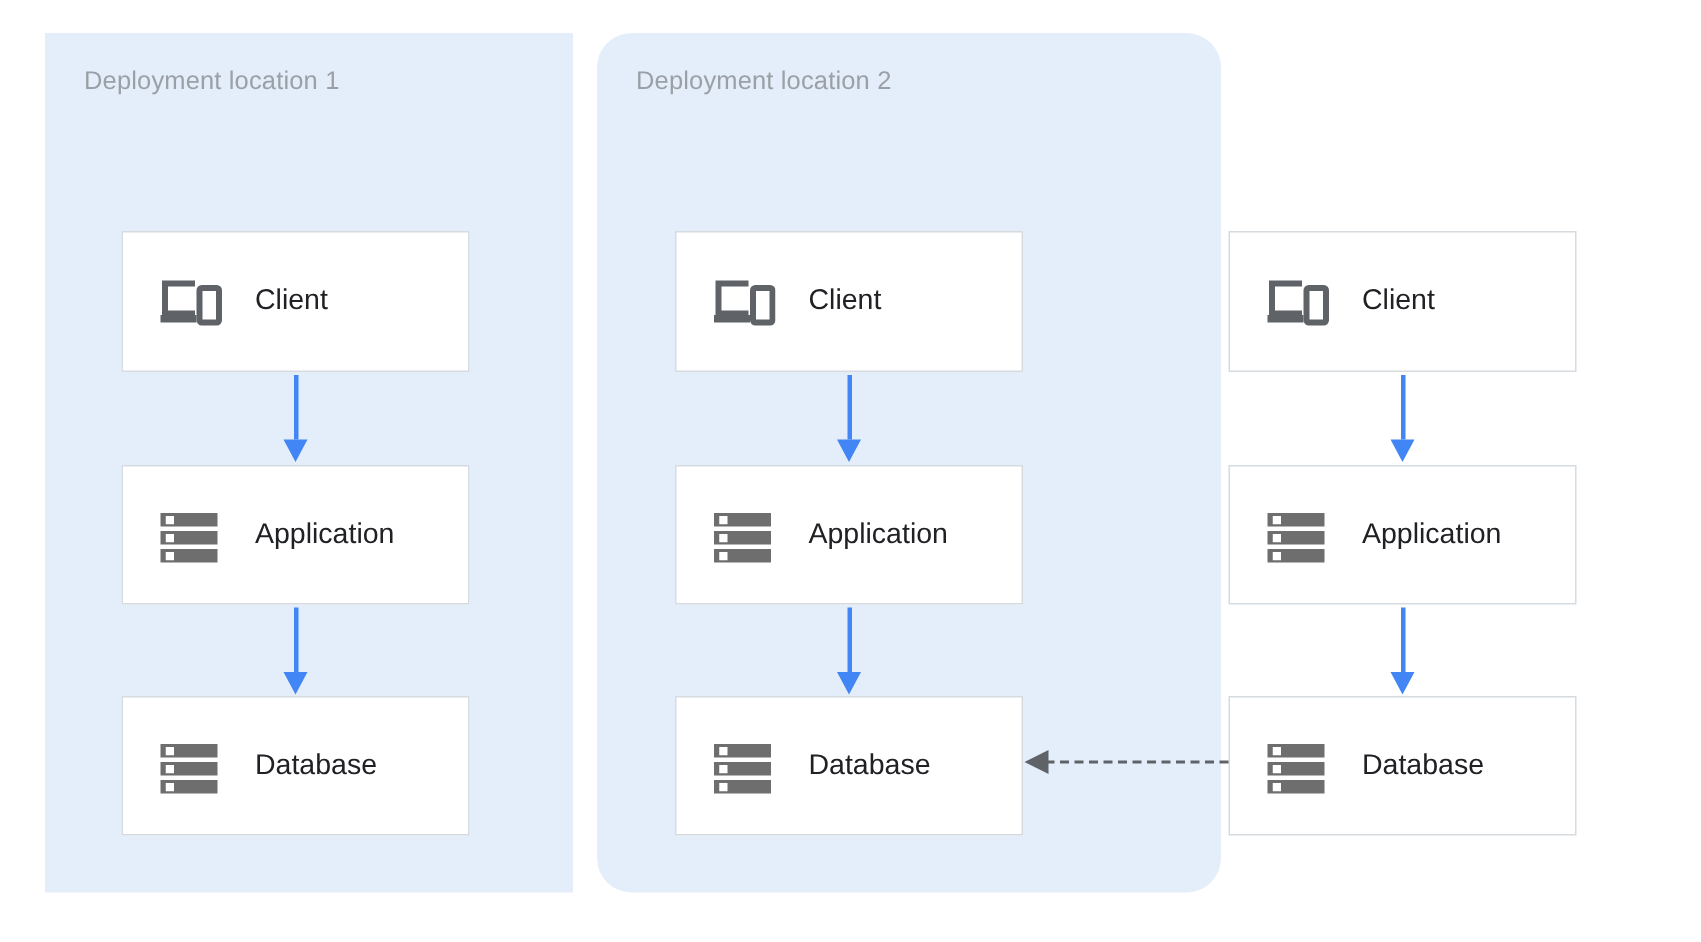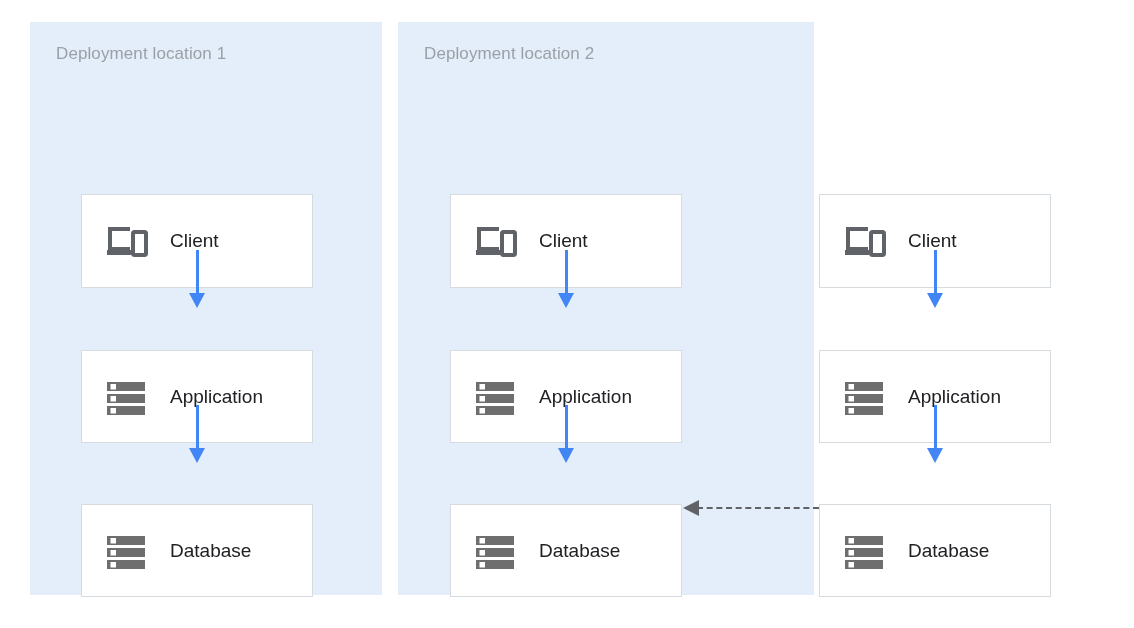--- a/index.html
+++ b/index.html
@@ -31,21 +31,20 @@
   }
 
   .node{
     position:absolute;
     background:#ffffff;
     border:1px solid #d6dbe0;
     box-sizing:border-box;
     display:flex;
     align-items:center;
     box-shadow:0 0 0 0 rgba(0,0,0,0);
-    margin-top:40px;
   }
   .node-icon{
     position:absolute;
     left:22px;
     top:50%;
     transform:translateY(-50%);
     width:44px;
     height:44px;
     display:block;
   }
@@ -149,21 +148,21 @@
         <rect x="6.5" y="9" width="5.5" height="5.5" fill="#ffffff"></rect>
         <rect x="3" y="19" width="38" height="9" fill="#6e6e6e"></rect>
         <rect x="6.5" y="21" width="5.5" height="5.5" fill="#ffffff"></rect>
         <rect x="3" y="31" width="38" height="9" fill="#6e6e6e"></rect>
         <rect x="6.5" y="33" width="5.5" height="5.5" fill="#ffffff"></rect>
       </svg>
     </span>
     <span class="node-label">Database</span>
   </div>
 
-  <div class="panel" style="left:398px;width:404px;">
+  <div class="panel" style="left:398px;width:404px;border-radius:23px;">
     <div class="panel-title">Deployment location 2</div>
   </div>
 
   <div class="node" style="left:450px;top:154px;width:232px;height:94px;">
     <span class="node-icon">
       <svg viewBox="0 0 44 44" width="44" height="44" aria-hidden="true">
         <path d="M4 8 h22 v4 H8 v16 h18 v4 H4 Z" fill="#5f6368"></path>
         <rect x="3" y="31" width="24" height="5" fill="#5f6368"></rect>
         <rect x="29" y="13" width="13" height="23" rx="1.5" fill="none" stroke="#5f6368" stroke-width="4"></rect>
       </svg>

